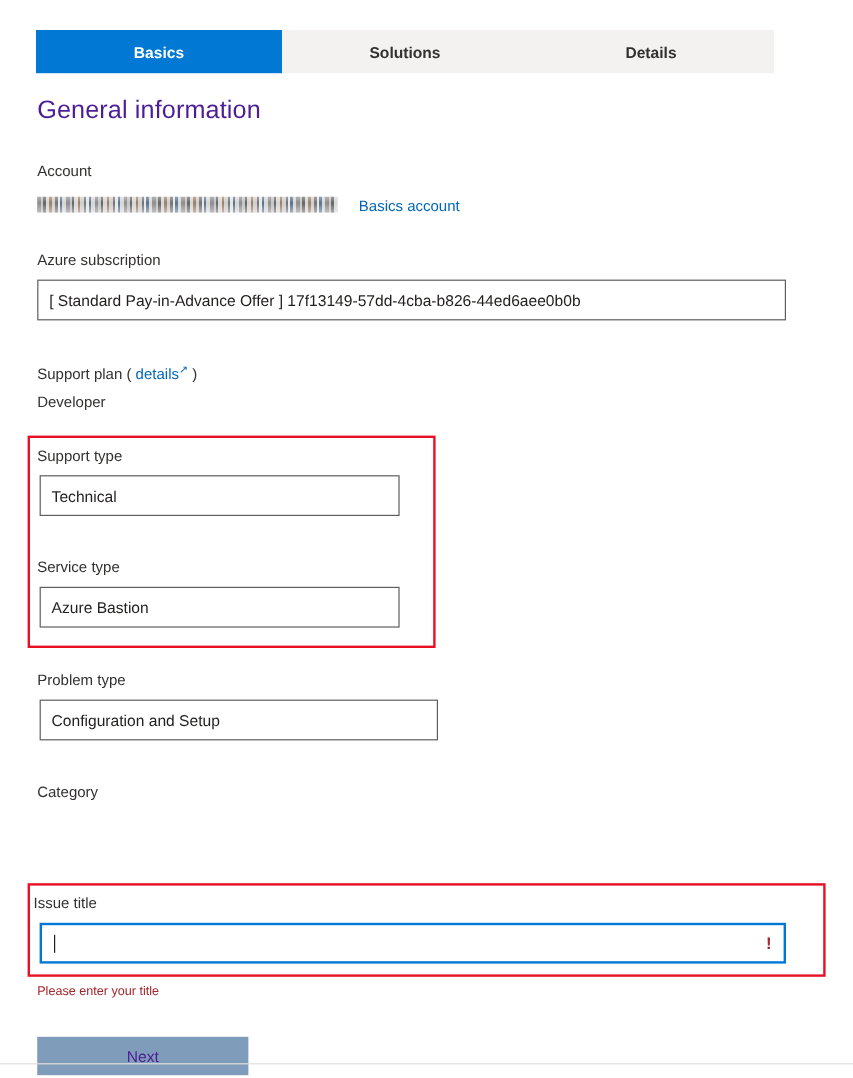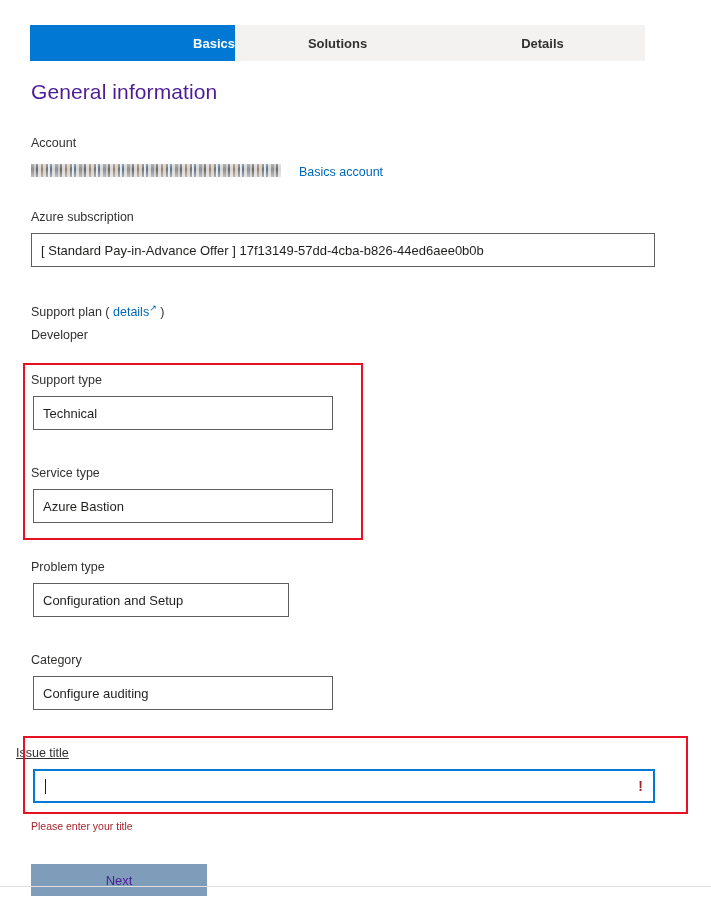--- a/index.html
+++ b/index.html
@@ -41,21 +41,20 @@
     justify-content: center;
     font-size: 13px;
     font-weight: bold;
     color: #323130;
     cursor: pointer;
     user-select: none;
   }
   .tab.active {
     background: #0078d4;
     color: #ffffff;
-    justify-content: flex-end;
   }
 
   
   .page-title {
     position: absolute;
     left: 31px;
     top: 80px;
     font-size: 21px;
     font-weight: normal;
     color: #4c1d95;
@@ -233,30 +232,27 @@
   </div>
 
   <div class="label" style="left:31px; top:466px;">Service type</div>
   <div class="field" style="left:33px; top:489px; width:300px;">
     <span>Azure Bastion</span>
   </div>
 
   <div class="highlight" style="left:23px; top:363px; width:340px; height:177px;"></div>
 
   <div class="label" style="left:31px; top:560px;">Problem type</div>
-  <div class="field" style="left:33px; top:583px; width:256px;">
+  <div class="field" style="left:33px; top:583px; width:332px;">
     <span>Configuration and Setup</span>
   </div>
 
   <div class="label" style="left:31px; top:653px;">Category</div>
-  <div class="field" style="left:33px; top:676px; width:300px;">
-    <span>Configure auditing</span>
-  </div>
-
-  <div class="label" style="left:16px; top:746px;text-decoration:underline;">Issue title</div>
+
+  <div class="label" style="left:28px; top:746px;">Issue title</div>
   <div class="field focused" style="left:33px; top:769px; width:622px;">
     <span></span>
       <span class="caret"></span>
     <span class="error-mark">!</span>
   </div>
   <div class="error-text" style="top:820px;">Please enter your title</div>
 
   <div class="highlight" style="left:23px; top:736px; width:665px; height:78px;"></div>
 
   <button class="next-button">Next</button>

